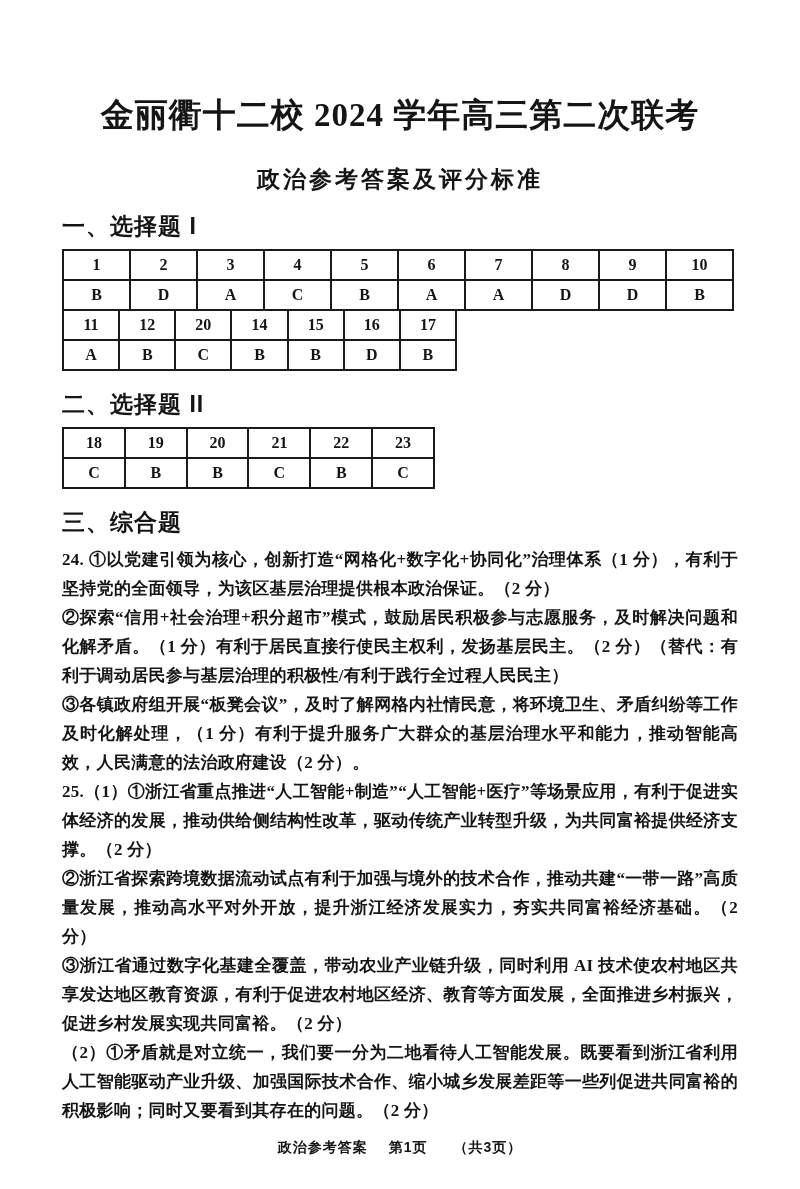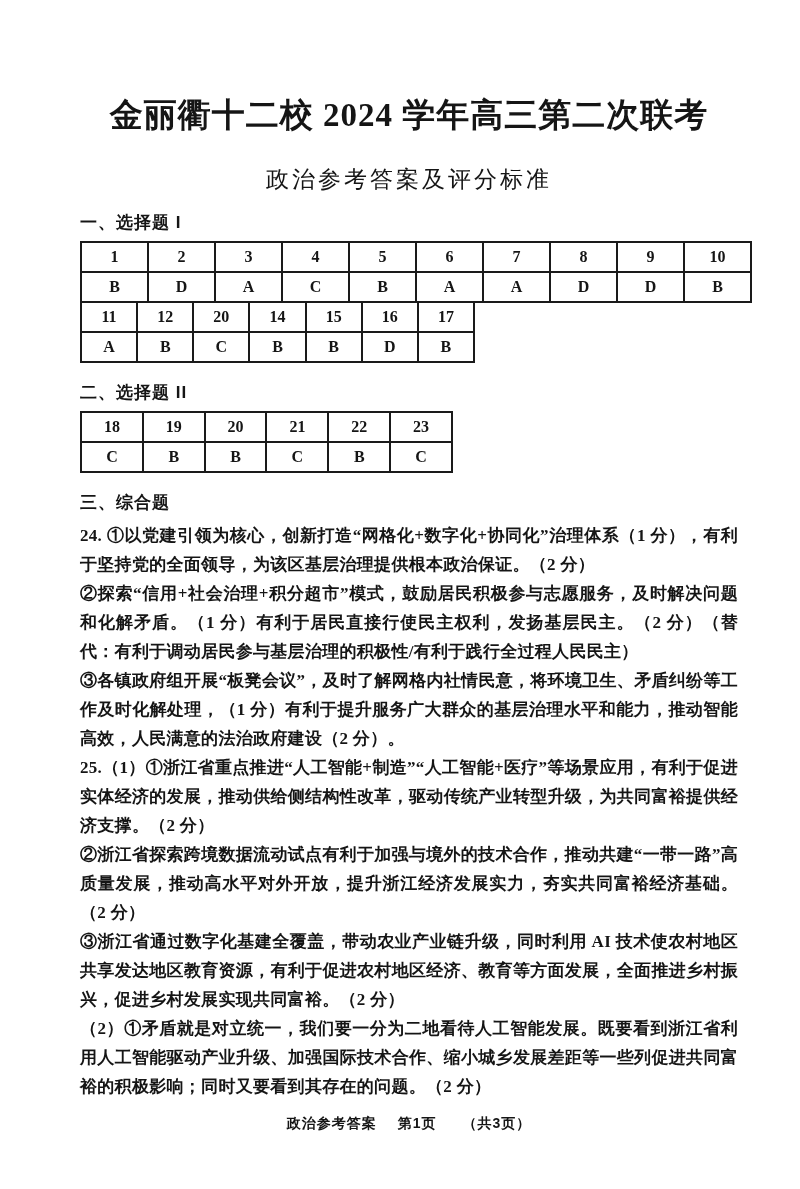--- a/index.html
+++ b/index.html
@@ -3,38 +3,38 @@
 <meta charset="utf-8">
 <style>
   html, body { margin:0; padding:0; background:#ffffff; }
   .page {
     position:relative;
     width:800px; height:1189px;
     margin:0 auto;
     background:#ffffff;
     color:#151515;
     box-sizing:border-box;
-    padding:96px 62px 0 80px;
+    padding:96px 62px 0 62px;
     font-family:"Liberation Serif","DejaVu Serif",serif;
     overflow:hidden;
   }
   .doc-title {
     margin:0; text-align:center;
     font-size:33px; line-height:1.2; font-weight:bold;
     letter-spacing:1px;
     font-family:"Liberation Serif","DejaVu Serif",serif;
   }
   .doc-subtitle {
     margin:30px 0 0 0; text-align:center;
-    font-size:23px; line-height:1.2; font-weight:normal;
+    font-size:23px; line-height:1.2; font-weight:bold;
     letter-spacing:3px;
   }
   .sec-heading {
     margin:18px 0 7px 0;
-    font-size:17px; font-weight:bold; letter-spacing:1px;
+    font-size:23px; font-weight:bold; letter-spacing:1px;
     font-family:"Liberation Sans","DejaVu Sans",sans-serif;
   }
   table.ans-table {
     border-collapse:collapse; table-layout:fixed;
   }
   table.ans-table td {
     border:2px solid #1a1a1a;
     height:28px; padding:0;
     text-align:center; vertical-align:middle;
     font-size:16px; font-weight:600;

